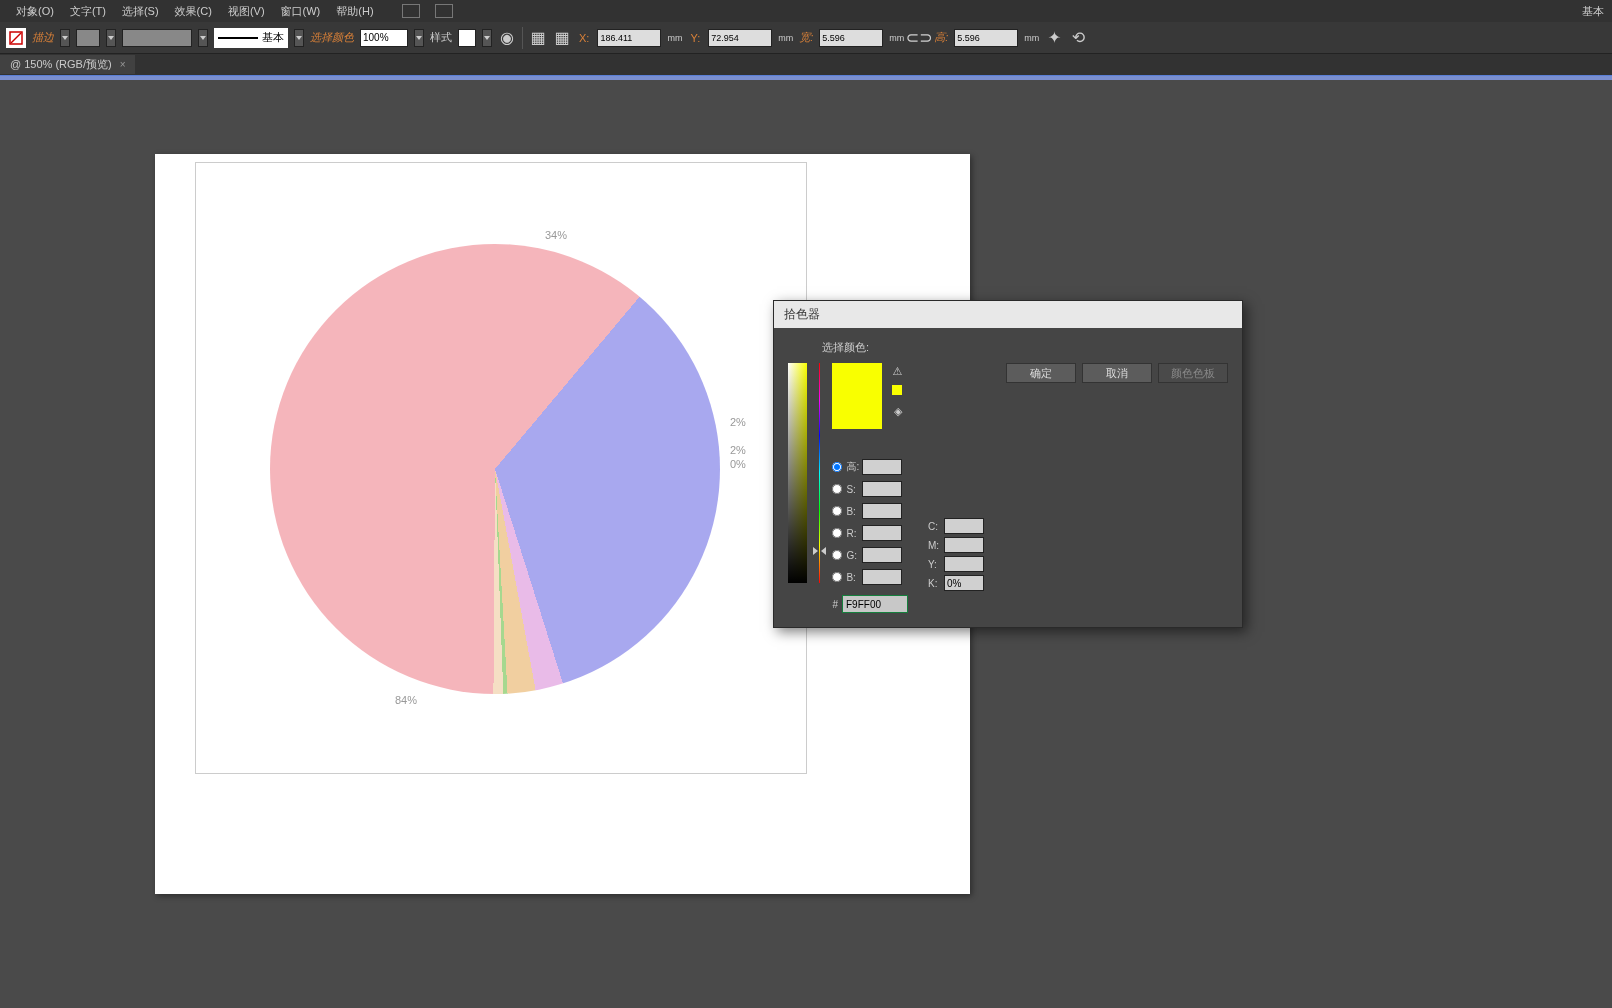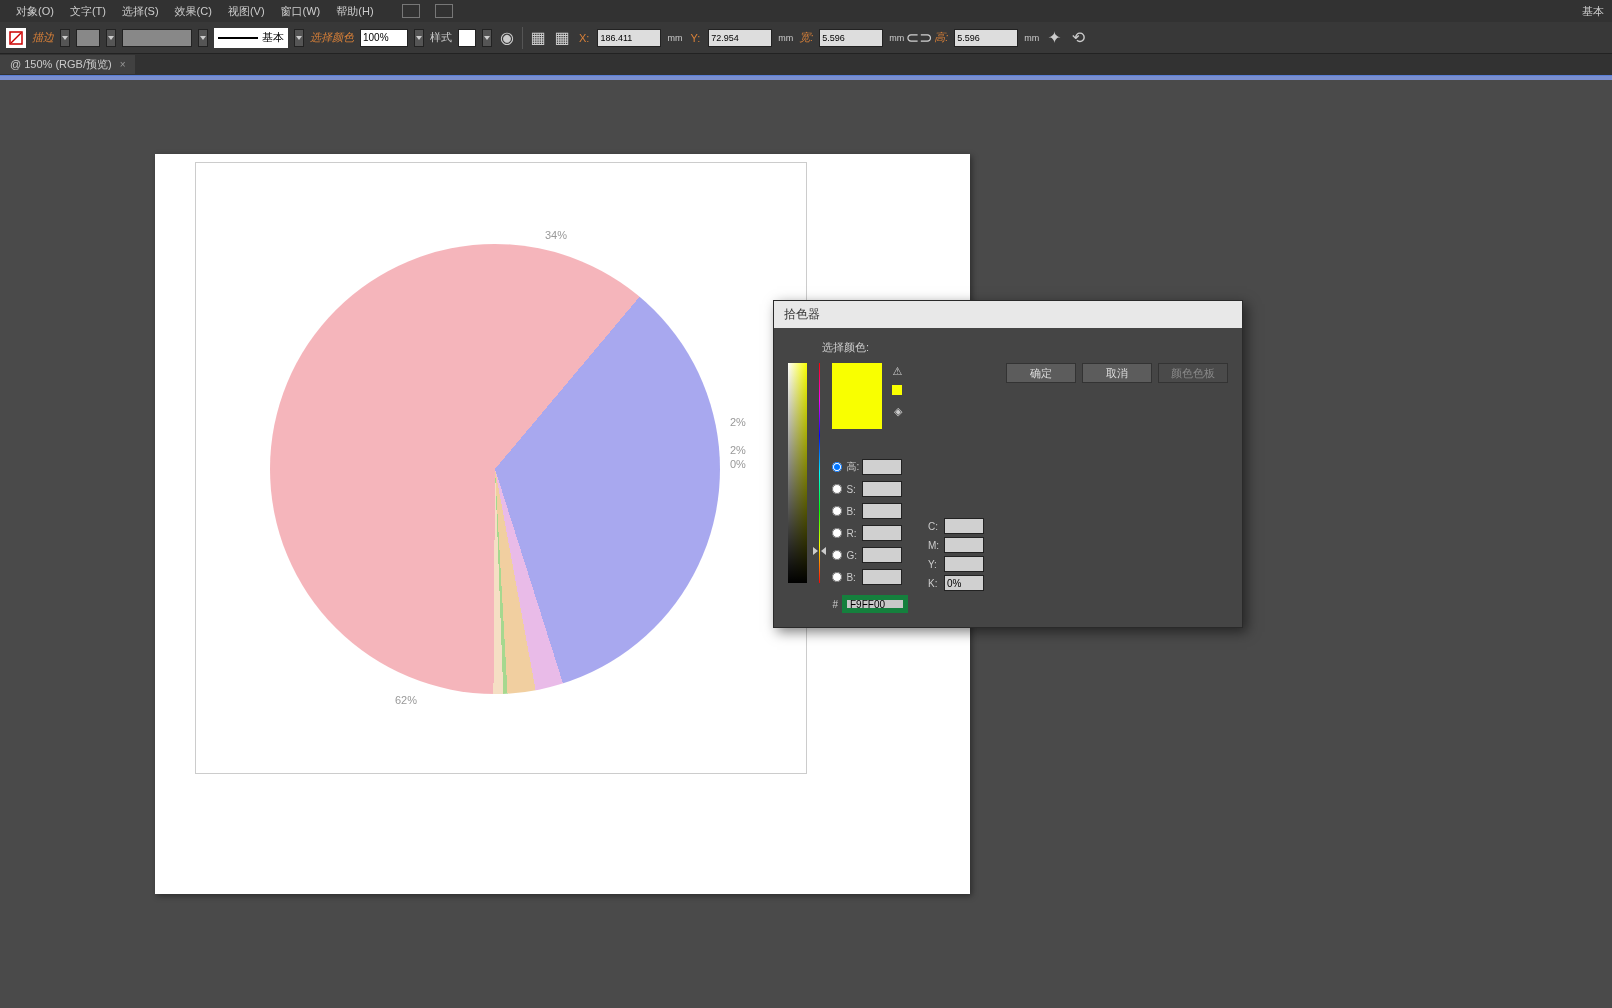--- a/index.html
+++ b/index.html
@@ -73,21 +73,21 @@
 .field-row { display: flex; align-items: center; gap: 4px; }
 .field-radio { width: 10px; height: 10px; }
 .field-lbl { color: #ccc; font-size: 10px; width: 12px; }
 .field-in { width: 40px; height: 16px; background: #d0d0d0; border: 1px solid #222; font-size: 10px; padding: 0 2px; }
 .cmyk-col { display: flex; flex-direction: column; gap: 3px; margin-left: 8px; }
 .cmyk-lbl { color: #ccc; font-size: 10px; width: 12px; }
 .btn-col { display: flex; flex-direction: row; gap: 6px; margin-left: 10px; }
 .picker-btn { width: 70px; height: 20px; background: #5c5c5c; border: 1px solid #333; color: #ddd; font-size: 11px; display: flex; align-items: center; justify-content: center; cursor: pointer; }
 .hex-row { display: flex; align-items: center; gap: 4px; margin-top: 4px; }
 .hex-lbl { color: #ccc; font-size: 10px; }
-.hex-in { width: 66px; height: 18px; background: #c8c8c8; border: 5px solid #15803d; font-size: 10px; padding: 0 3px; color: #000; }
+.hex-in { width: 66px; height: 18px; background: #c8c8c8; border: 1px solid #15803d; font-size: 10px; padding: 0 3px; color: #000; }
 .web-row { margin-top: 10px; display: flex; align-items: center; gap: 6px; color: #ccc; font-size: 11px; }
 .web-cb { width: 11px; height: 11px; }
 </style>
 </head>
 <body>
 
 <div class="menubar">
   <span class="menu-item">对象(O)</span>
   <span class="menu-item">文字(T)</span>
   <span class="menu-item">选择(S)</span>
@@ -165,21 +165,21 @@
           #e9bbe8 122.4deg 129.6deg,
           #f1cfa0 129.6deg 136.8deg,
           #a6d88f 136.8deg 137.88deg,
           #f5dfc4 137.88deg 140.4deg,
           #f5b5bb 140.4deg 360deg);"></div>
     </div>
     <span class="pie-label" style="left:390px; top:75px">34%</span>
     <span class="pie-label" style="left:575px; top:262px">2%</span>
     <span class="pie-label" style="left:575px; top:290px">2%</span>
     <span class="pie-label" style="left:575px; top:304px">0%</span>
-    <span class="pie-label" style="left:240px; top:540px">62%</span>
+    <span class="pie-label" style="left:240px; top:540px">84%</span>
 
     <div class="legend">
       <div class="legend-row">
         <div class="legend-sw" style="background:#a6d88f"></div>
         <span>Cyanobacteria</span>
       </div>
       <div class="legend-row">
         <div class="legend-sw" style="background:#f5dfc4"></div>
         <span>Proteobacteria</span>
       </div>

